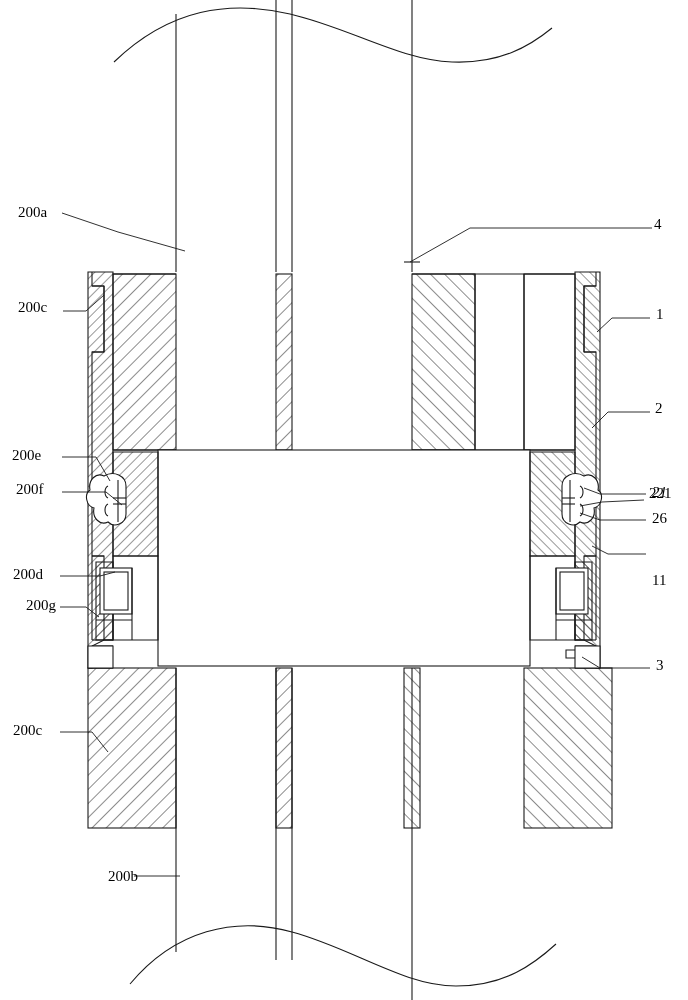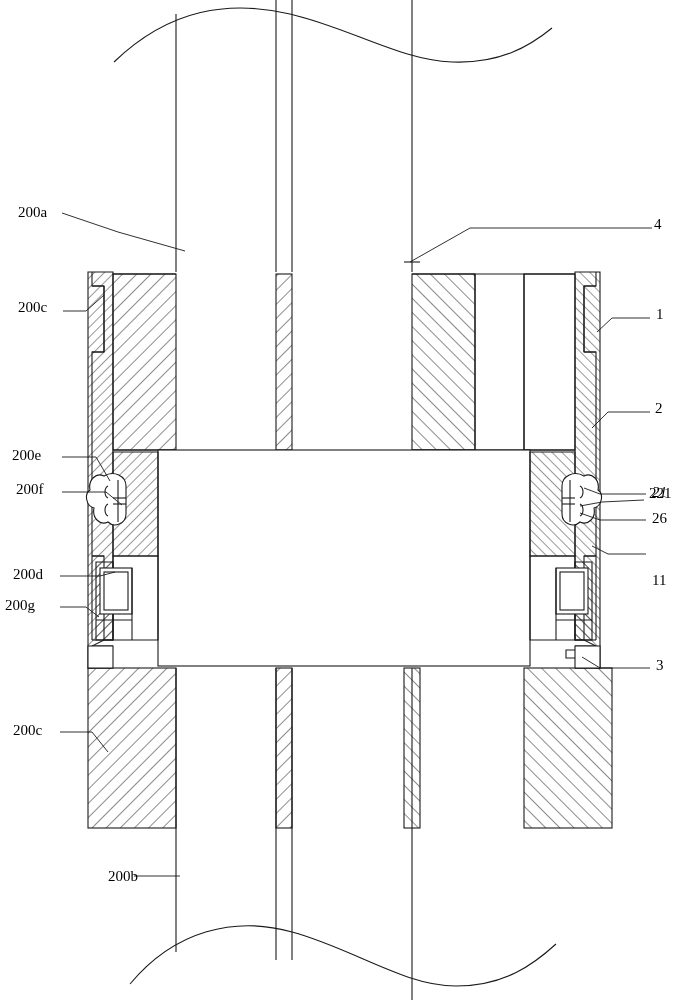--- a/index.html
+++ b/index.html
@@ -229,18 +229,18 @@
   <div class="lbl" style="left:18px; top:300px;">200c</div>
   <div class="lbl" style="left:656px; top:307px;">1</div>
   <div class="lbl" style="left:655px; top:401px;">2</div>
   <div class="lbl" style="left:12px; top:448px;">200e</div>
   <div class="lbl" style="left:652px; top:485px;font-style:italic;">21</div>
   <div class="lbl" style="left:16px; top:482px;">200f</div>
   <div class="lbl" style="left:649px; top:486px;">221</div>
   <div class="lbl" style="left:652px; top:511px;">26</div>
   <div class="lbl" style="left:652px; top:545px;margin-top:28px;">11</div>
   <div class="lbl" style="left:13px; top:567px;">200d</div>
-  <div class="lbl" style="left:5px; top:598px;">200g</div>
+  <div class="lbl" style="left:26px; top:598px;">200g</div>
   <div class="lbl" style="left:656px; top:658px;">3</div>
   <div class="lbl" style="left:13px; top:723px;">200c</div>
   <div class="lbl" style="left:88px; top:869px;margin-left:20px;">200b</div>
 
 </div>
 
 </body></html>

